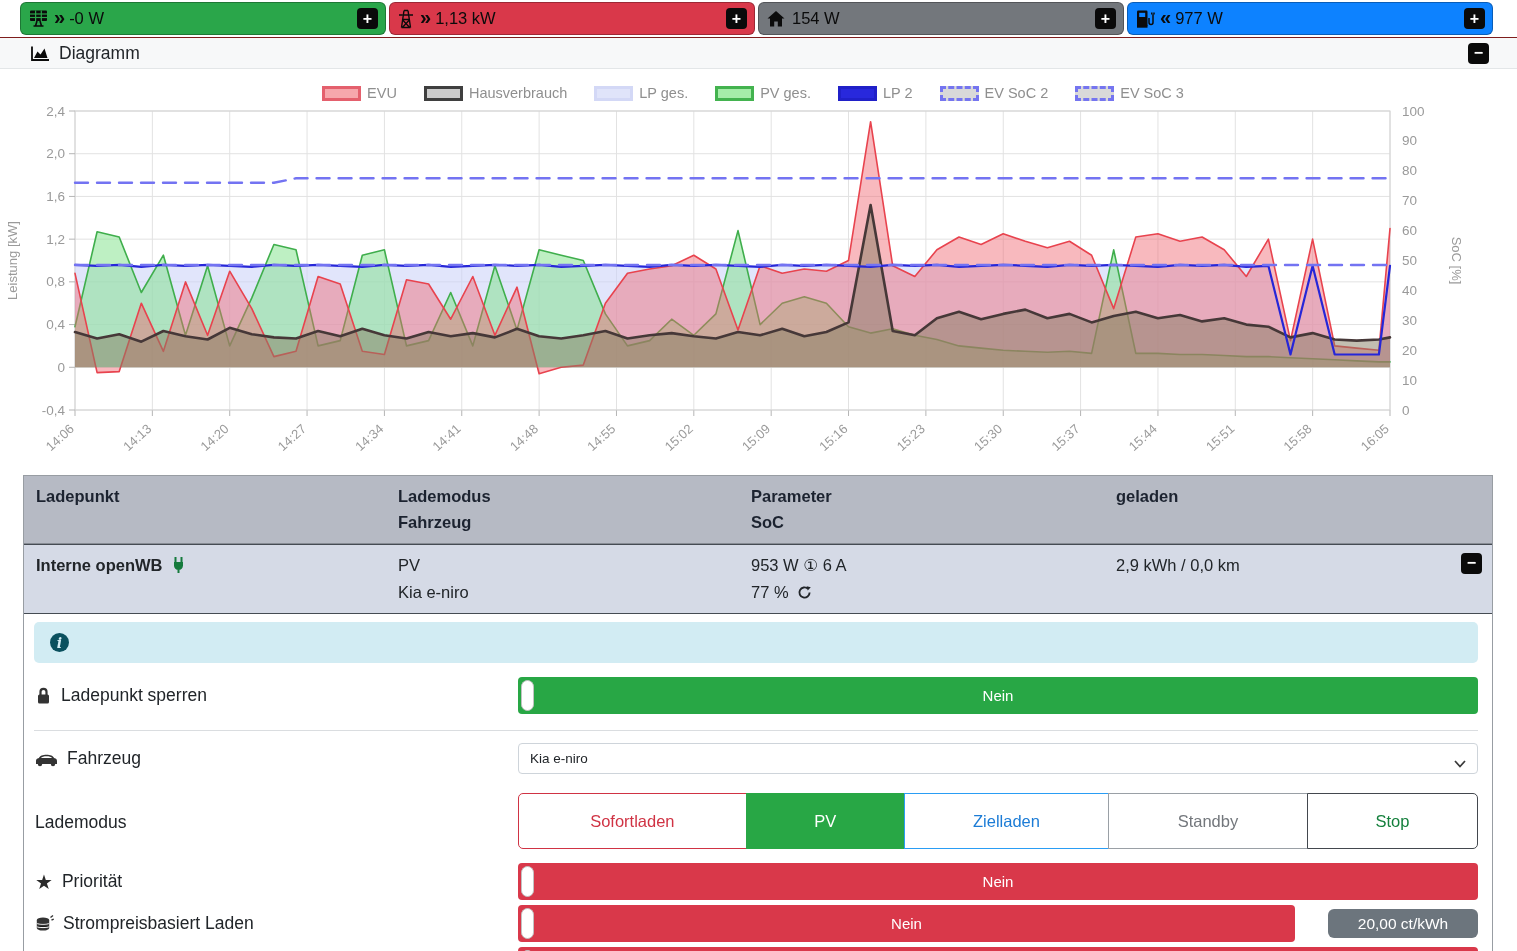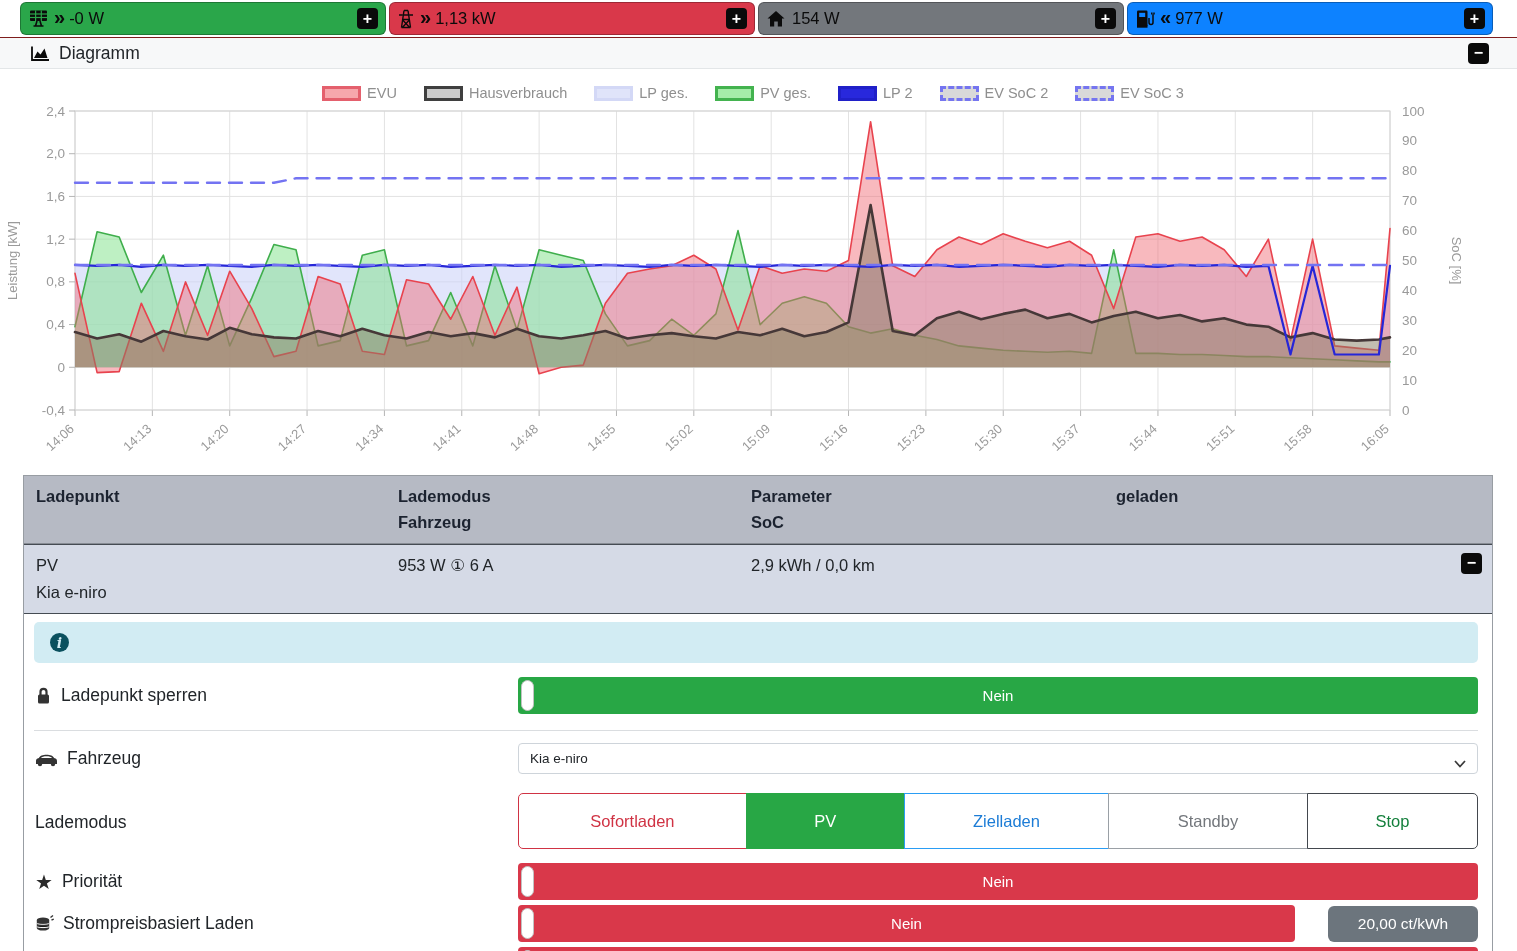--- a/index.html
+++ b/index.html
@@ -89,21 +89,21 @@
     font-family: inherit; margin-left: -1px; }
   .mode-btn:first-child { border-radius: 5px 0 0 5px; margin-left: 0; }
   .mode-btn:last-child { border-radius: 0 5px 5px 0; }
   .mb-sofort  { flex: 1.34; color: #d03344; border-color: #d03344; }
   .mb-pv      { flex: 0.93; color: #fff; background: #28a745; border-color: #28a745; }
   .mb-ziel    { flex: 1.20; color: #1c7cd6; border-color: #2a9df4; }
   .mb-standby { flex: 1.17; color: #73777c; border-color: #9aa0a6; }
   .mb-stop    { flex: 1.00; color: #15803d; border-color: #43484e; }
 
   .price-flex { display: flex; align-items: center; gap: 12px; }
-  .price-btn { flex: 0 0 150px; height: 36px; background: #6c757d; color: #fff;
+  .price-btn { flex: 0 0 150px; height: 29px; background: #6c757d; color: #fff;
     border: none; border-radius: 6px; font-size: 15.5px; font-family: inherit; cursor: pointer; margin-left: 21px; }
 
   .star-glyph { font-size: 20px; line-height: 1; color: #2b2b2b; }
 </style>
 </head>
 <body>
 
 <div class="topbar">
 
   <div class="meter-box m-green">
@@ -327,28 +327,49 @@
       <div>Parameter</div>
       <div>SoC</div>
     </div>
     <div class="cell">
       <div>geladen</div>
     </div>
   </div>
 
   <div class="cp-row">
     <div class="cell">
+      <div class="cp-name">
+        <span>Interne openWB</span>
+        <span class="inline-ico">
+          <svg width="15" height="18" viewBox="0 0 15 18">
+              <path d="M4.5 1 V6 M10.5 1 V6" stroke="#157a3c" stroke-width="2"></path>
+              <path d="M3 6 H12 V9.5 A4.5 4.5 0 0 1 3 9.5 Z" fill="#157a3c"></path>
+              <path d="M7.5 14 V17" stroke="#157a3c" stroke-width="2"></path>
+            </svg>
+        </span>
+      </div>
+    </div>
+    <div class="cell">
       <div>PV</div>
       <div>Kia e-niro</div>
     </div>
     <div class="cell">
       <div>
         <span>953 W</span>
         <span>①</span>
         <span>6 A</span>
+      </div>
+      <div>
+        <span>77 %</span>
+        <span class="inline-ico" style="margin-left:4px">
+          <svg width="15" height="15" viewBox="0 0 15 15">
+              <path d="M12.6 7.5 A5.1 5.1 0 1 1 10.9 3.7" stroke="#212529" stroke-width="1.9" fill="none"></path>
+              <polygon points="9.6,1.2 13.8,2.2 10.7,5.6" fill="#212529"></polygon>
+            </svg>
+        </span>
       </div>
     </div>
     <div class="cell">2,9 kWh / 0,0 km</div>
     <span class="minus-holder">
         <span class="sq-btn">−</span>
       </span>
   </div>
 
   <div class="alert-info">
     <span class="info-circle">i</span>

